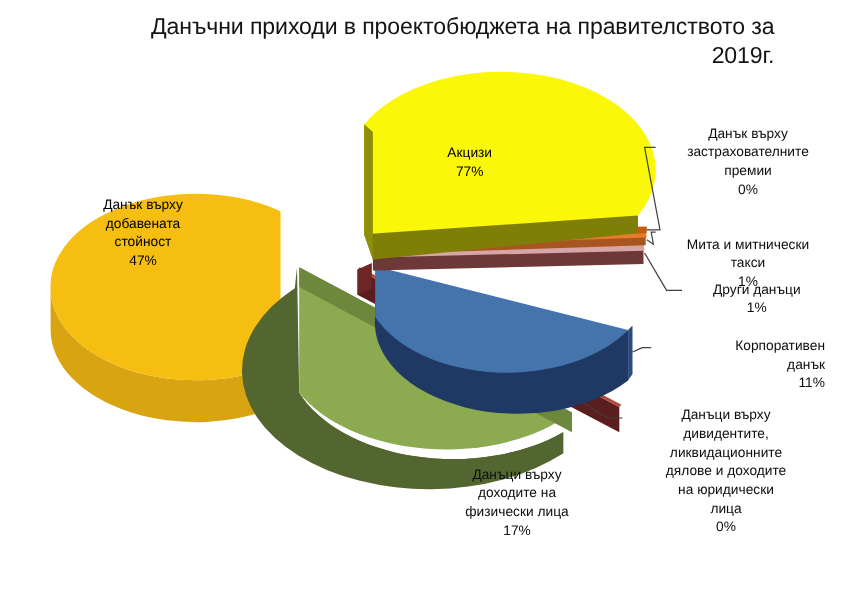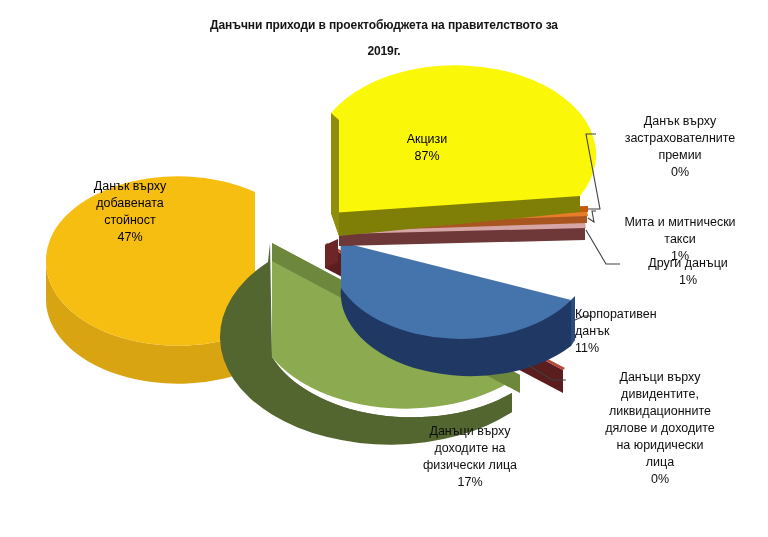--- a/index.html
+++ b/index.html
@@ -15,23 +15,23 @@
     font-family: "Liberation Sans", sans-serif;
     color: #1a1a1a;
   }
 
   
   #chart-title {
     position: absolute;
     left: 64px;
     top: 12px;
     width: 640px;
-    text-align: center;
-    font-size: 12px;
-    font-weight: bold;
+    text-align: right;
+    font-size: 21px;
+    font-weight: normal;
     line-height: 26px;
     color: #141414;
     letter-spacing: -0.1px;
   }
 
   
   #plot-area {
     position: absolute;
     left: 0;
     top: 0;
@@ -56,21 +56,21 @@
   }
   .data-label.inside {
     color: #000000;
   }
 
   #label-vat        { left: 50px;  top: 178px; width: 160px; }
   #label-excise     { left: 372px; top: 131px; width: 110px; }
   #label-insurance  { left: 596px; top: 113px; width: 168px; text-align: center; }
   #label-customs    { left: 596px; top: 214px; width: 168px; text-align: center; }
   #label-other      { left: 612px; top: 255px; width: 152px; }
-  #label-corporate  { left: 575px; top: 306px; width: 160px; text-align: left; }
+  #label-corporate  { left: 590px; top: 306px; width: 160px; text-align: right; }
   #label-dividends  { left: 560px; top: 369px; width: 200px; text-align: center; }
   #label-personal   { left: 390px; top: 423px; width: 160px; text-align: center; }
 </style>
 </head>
 <body>
 
 <div id="chart-title">
   <div>Данъчни приходи в проектобюджета на правителството за</div>
   <div>2019г.</div>
 </div>
@@ -164,21 +164,21 @@
       <polyline points="528,365 552,380 566,380"></polyline>
     </g>
   </svg>
 
   <div class="data-label inside" id="label-vat">Данък върху
 добавената
 стойност
 47%</div>
 
   <div class="data-label inside" id="label-excise">Акцизи
-87%</div>
+77%</div>
 
   <div class="data-label" id="label-insurance">Данък върху
 застрахователните
 премии
 0%</div>
 
   <div class="data-label" id="label-customs">Мита и митнически
 такси
 1%</div>
 

